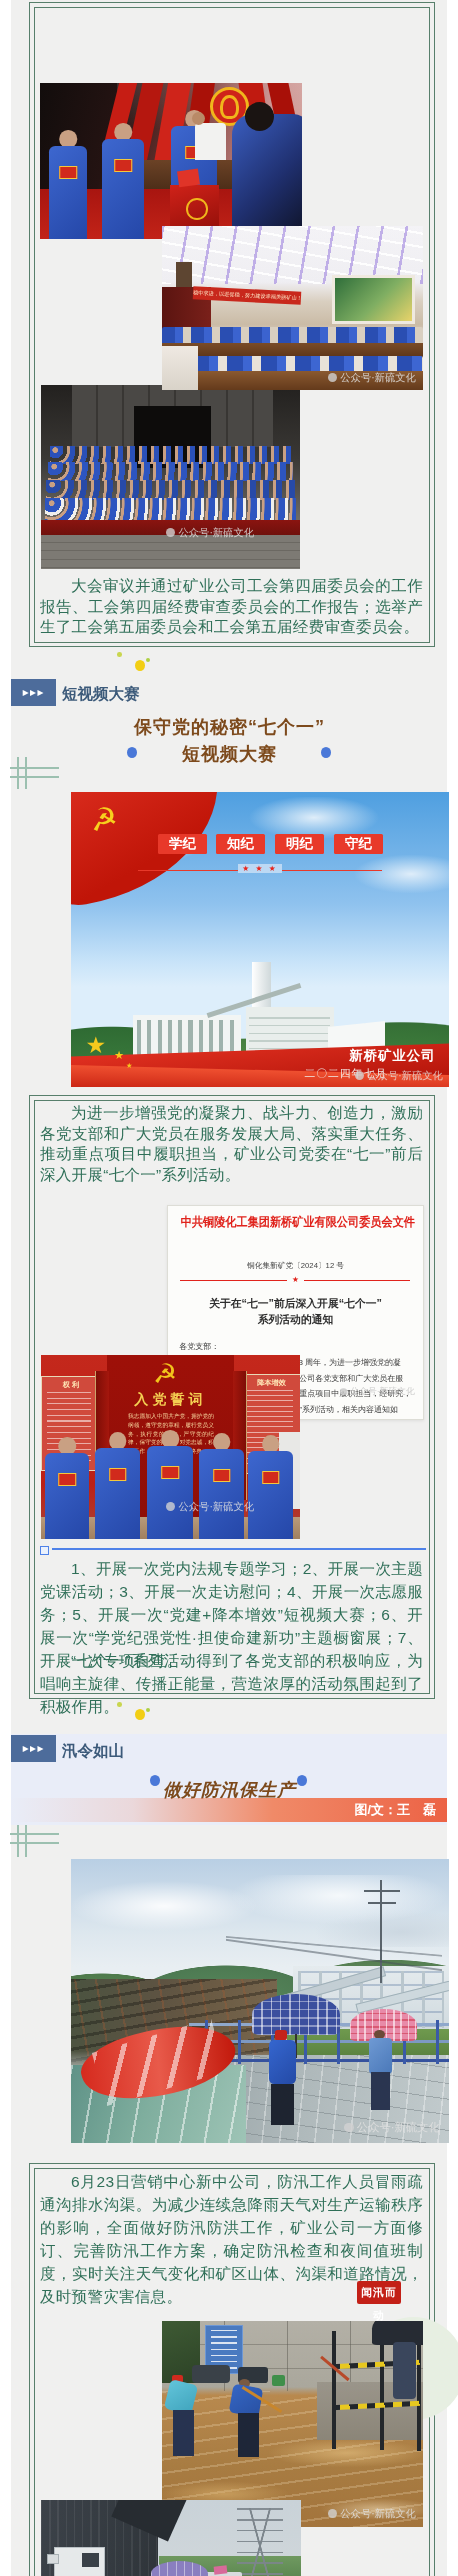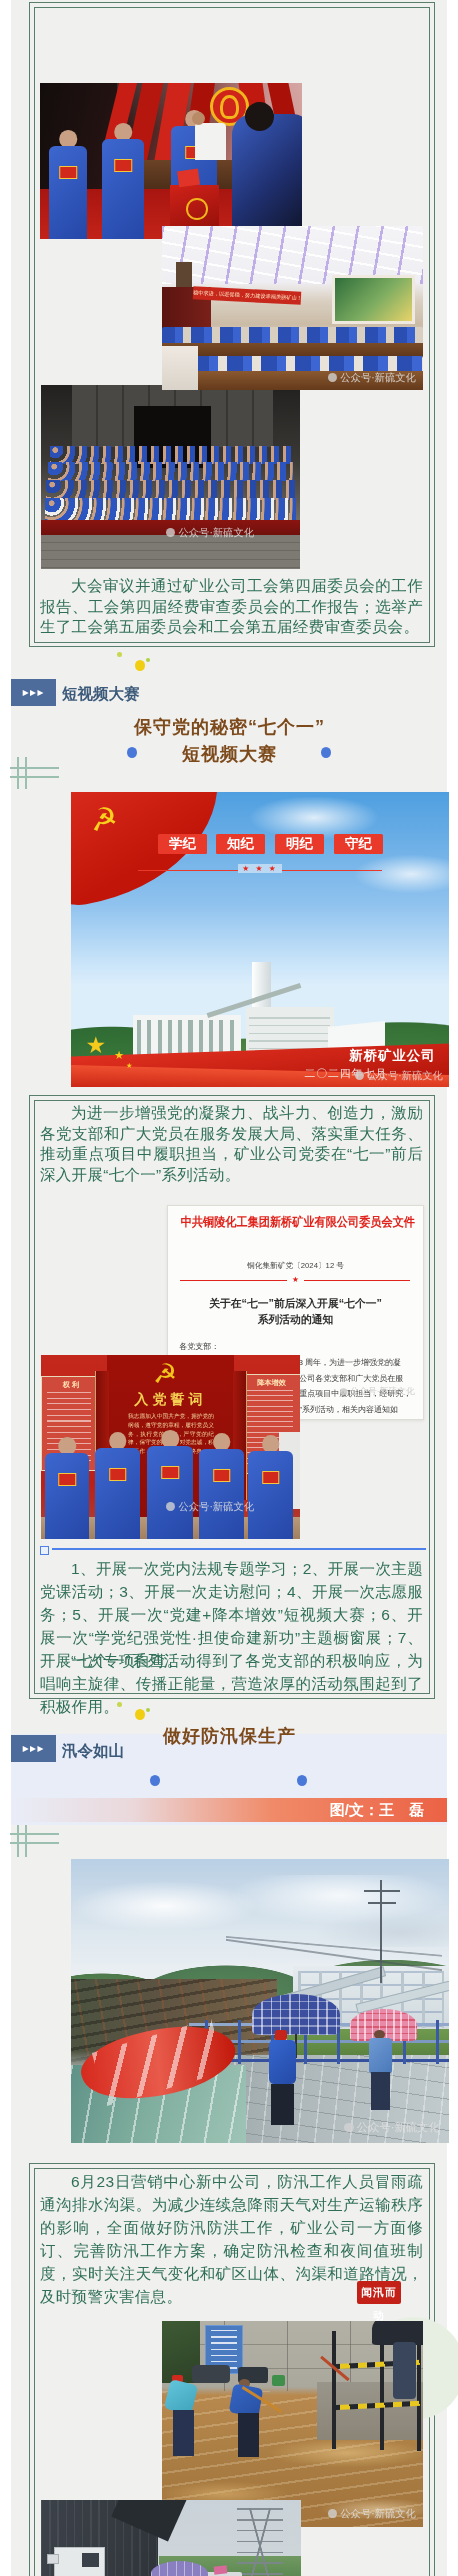--- a/index.html
+++ b/index.html
@@ -249,24 +249,24 @@
 
   <div class="dot" style="left:117px;top:1702px;width:4.6px;height:4.6px;background:#c9d64f;"></div>
   <div class="dot" style="left:135px;top:1709px;width:10.3px;height:11.3px;background:#f2ce13;"></div>
   <div class="dot" style="left:146px;top:1708px;width:4.1px;height:4.1px;background:#aed044;"></div>
 
   <div class="abs" style="left:11.3px;top:1734px;width:436px;height:91px;background:#e9edf8;"></div>
   <div class="hdrbox" style="left:11.3px;top:1735px;">
       <span>▶▶▶</span>
     </div>
   <div class="hdrlabel" style="left:62px;top:1741px;">汛令如山</div>
-  <h2 class="sectitle" style="top:1724px;">做好防汛保生产</h2>
+  <h2 class="sectitle" style="top:1778px;font-style:italic;">做好防汛保生产</h2>
   <div class="bluedot" style="left:150px;top:1775px;"></div>
   <div class="bluedot" style="left:297px;top:1775px;"></div>
-  <div class="abs" style="left:11.3px;top:1798px;width:436px;height:24px;background:linear-gradient(90deg,rgba(255,255,255,0) 0%,rgba(240,130,100,.2) 28%,#f08a68 60%,#ec6245 100%);color:#ffffff;font-size:15px;font-weight:bold;line-height:24px;text-align:right;padding-right:12px;box-sizing:border-box;">
+  <div class="abs" style="left:11.3px;top:1798px;width:436px;height:24px;background:linear-gradient(90deg,rgba(255,255,255,0) 0%,rgba(240,130,100,.2) 28%,#f08a68 60%,#ec6245 100%);color:#ffffff;font-size:13px;font-weight:bold;line-height:24px;text-align:right;padding-right:0;box-sizing:border-box;">
     <span style="margin-right:11.3px;">图/文：王　磊</span>
   </div>
 
   <div class="hashline" style="left:10.3px;top:1833px;width:49px;height:1.5px;"></div>
   <div class="hashline" style="left:10.3px;top:1842px;width:49px;height:1.5px;"></div>
   <div class="hashline" style="left:17px;top:1825px;width:1.5px;height:32px;"></div>
   <div class="hashline" style="left:25px;top:1825px;width:1.5px;height:32px;"></div>
 
   <div class="photo" id="ph-mine" style="left:71px;top:1859px;width:378px;height:284px;background:linear-gradient(180deg,#b9cfe4 0%,#dde7ee 26%,#e8eef2 38%);">
     <div class="abs" style="left:0;top:15.5px;width:378px;height:72px;background:

